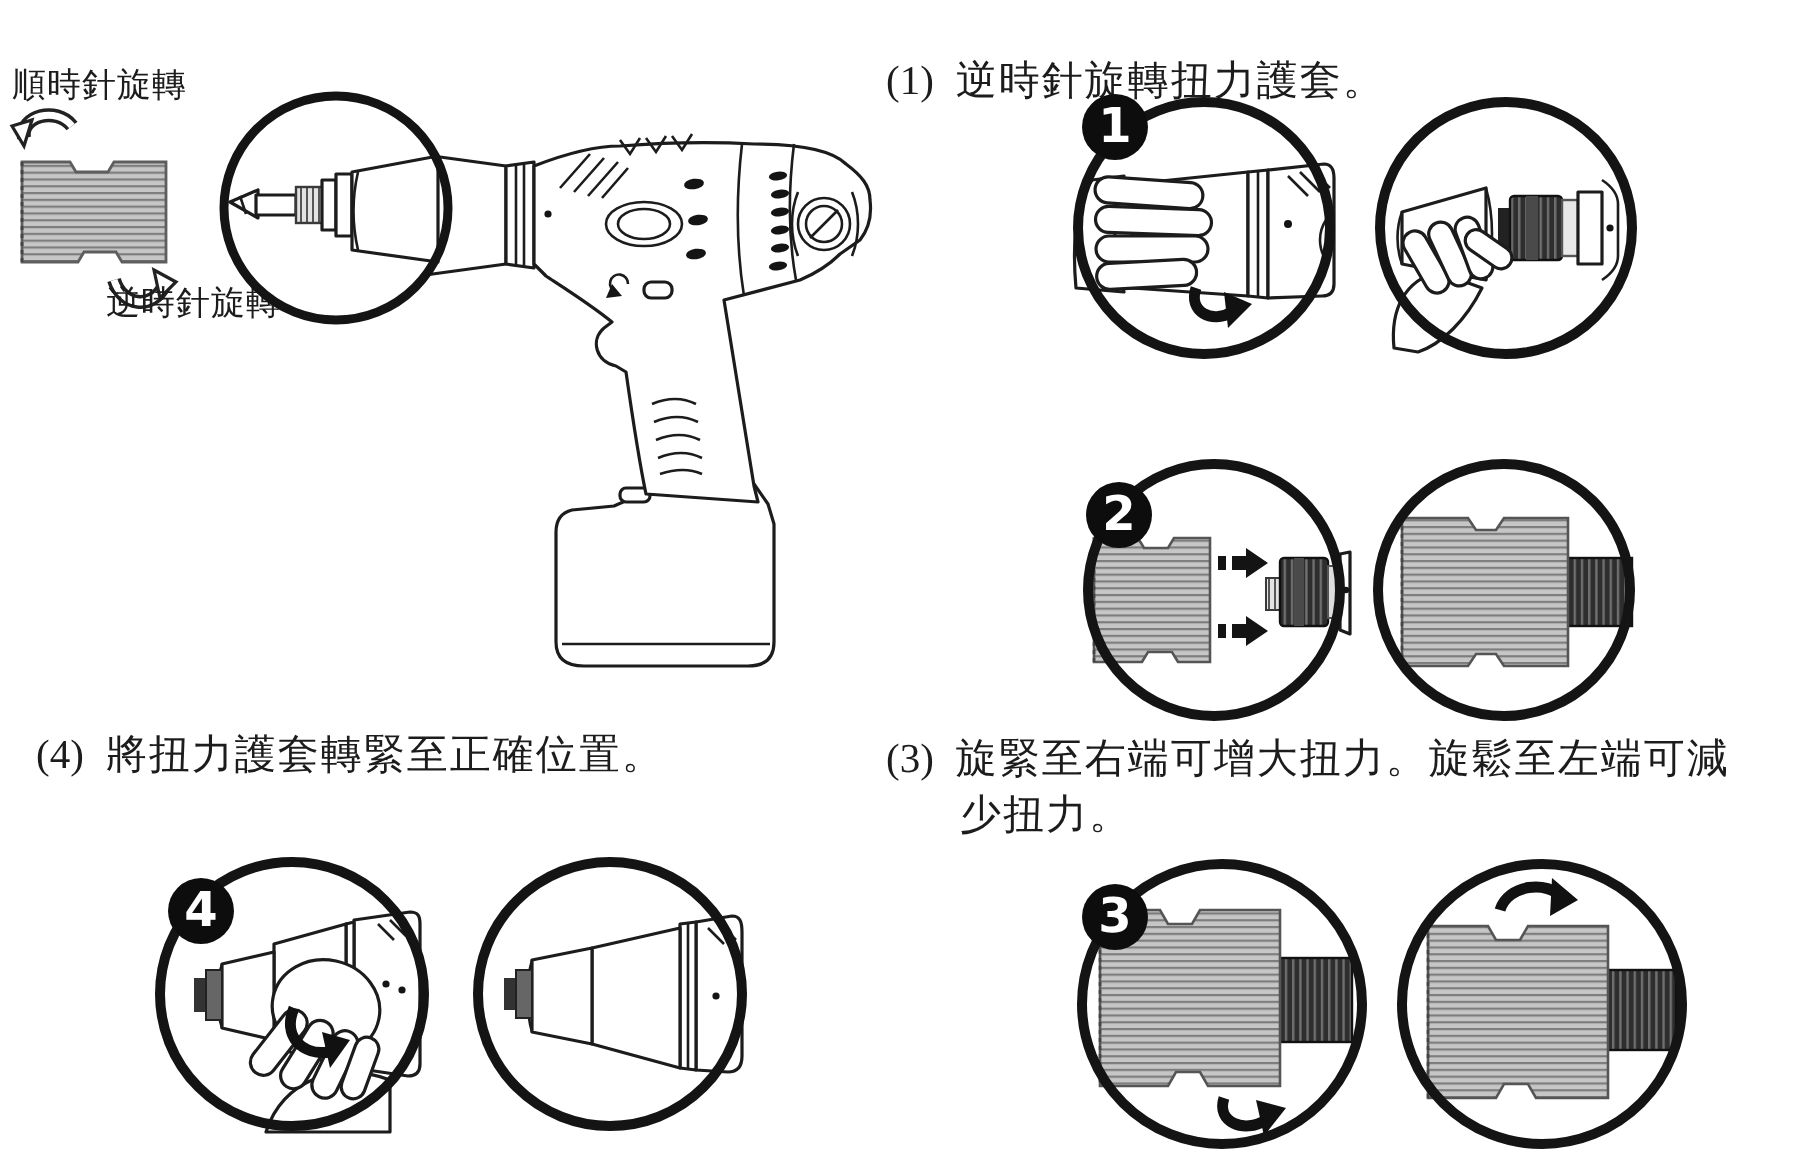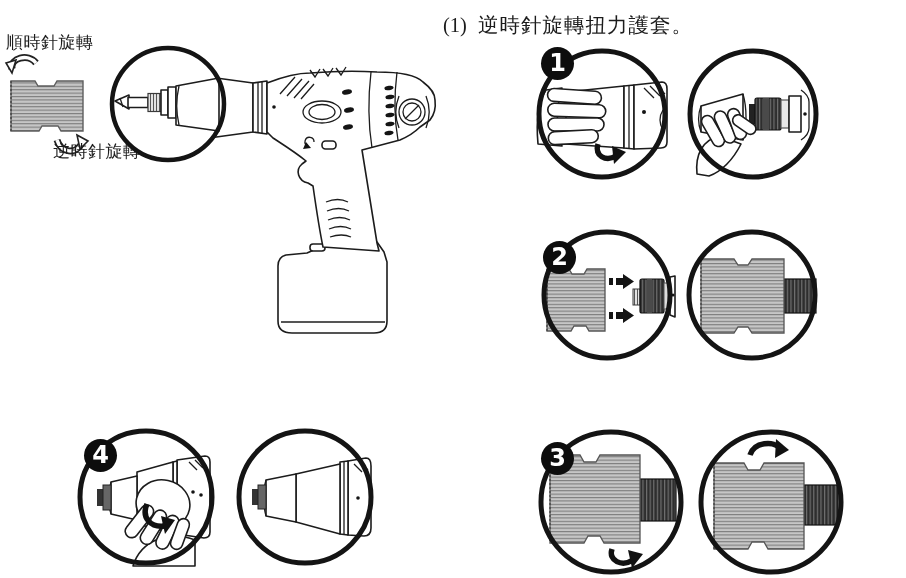--- a/index.html
+++ b/index.html
@@ -123,22 +123,29 @@
         <rect x="43" y="55.5" width="13" height="18" fill="url(#threadV)" stroke="#3a3a3a" stroke-width="1.2"></rect>
         <rect class="lineart" x="56" y="52" width="7" height="25"></rect>
         <rect class="lineart" x="63" y="49" width="8" height="31"></rect>
       </g>
       <path class="lineart" d="M71,48 L114,40 L114,93 L71,87 Z"></path>
       <path class="thin" d="M74,48 C71,61 71,74 74,87"></path>
       <circle cx="63" cy="66" r="56" fill="none" stroke="#141414" stroke-width="4.5"></circle>
     </g>
   </svg>
 
-  <div class="step-text" style="left:443px;top:11px">
+  <div class="step-text" style="left:443px;top:27px">
     <span class="num">(1)</span><span>逆時針旋轉扭力護套。</span>
+  </div>
+  <div class="step-text" style="left:443px;top:366px">
+    <span class="num">(3)</span><span>旋緊至右端可增大扭力。旋鬆至左端可減</span><br>
+    <span class="indent"></span><span>少扭力。</span>
+  </div>
+  <div class="step-text" style="left:18px;top:364px">
+    <span class="num">(4)</span><span>將扭力護套轉緊至正確位置。</span>
   </div>
 
   <div class="badge" style="left:541px;top:47px">1</div>
   <div class="badge" style="left:543px;top:241px">2</div>
   <div class="badge" style="left:541px;top:442px">3</div>
   <div class="badge" style="left:84px;top:439px">4</div>
 
   <svg class="abs" style="left:536px;top:48px" width="132" height="132" viewBox="0 0 132 132">
     <path class="lineart" d="M30,44 L88,38 L88,100 L30,96 Z"></path>
     <path class="lineart" d="M88,38 L98,37 L98,101 L88,100 Z"></path>

